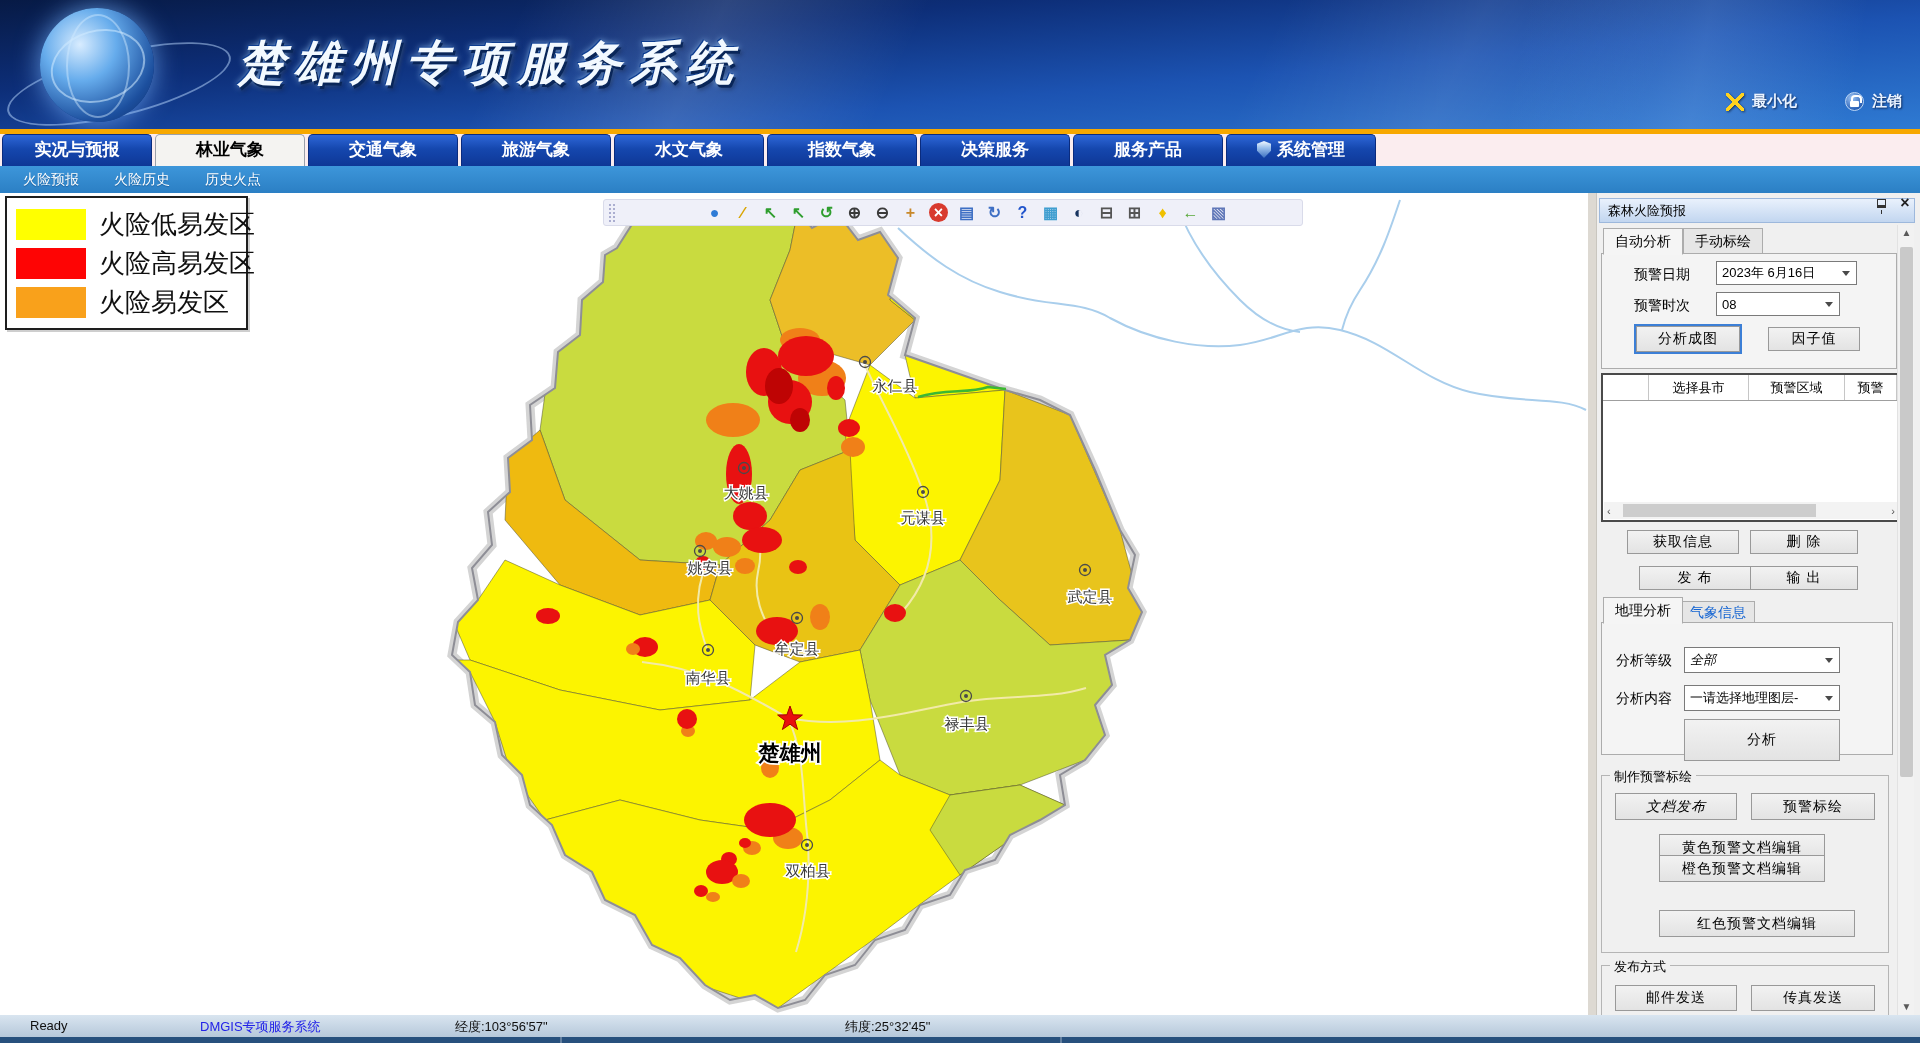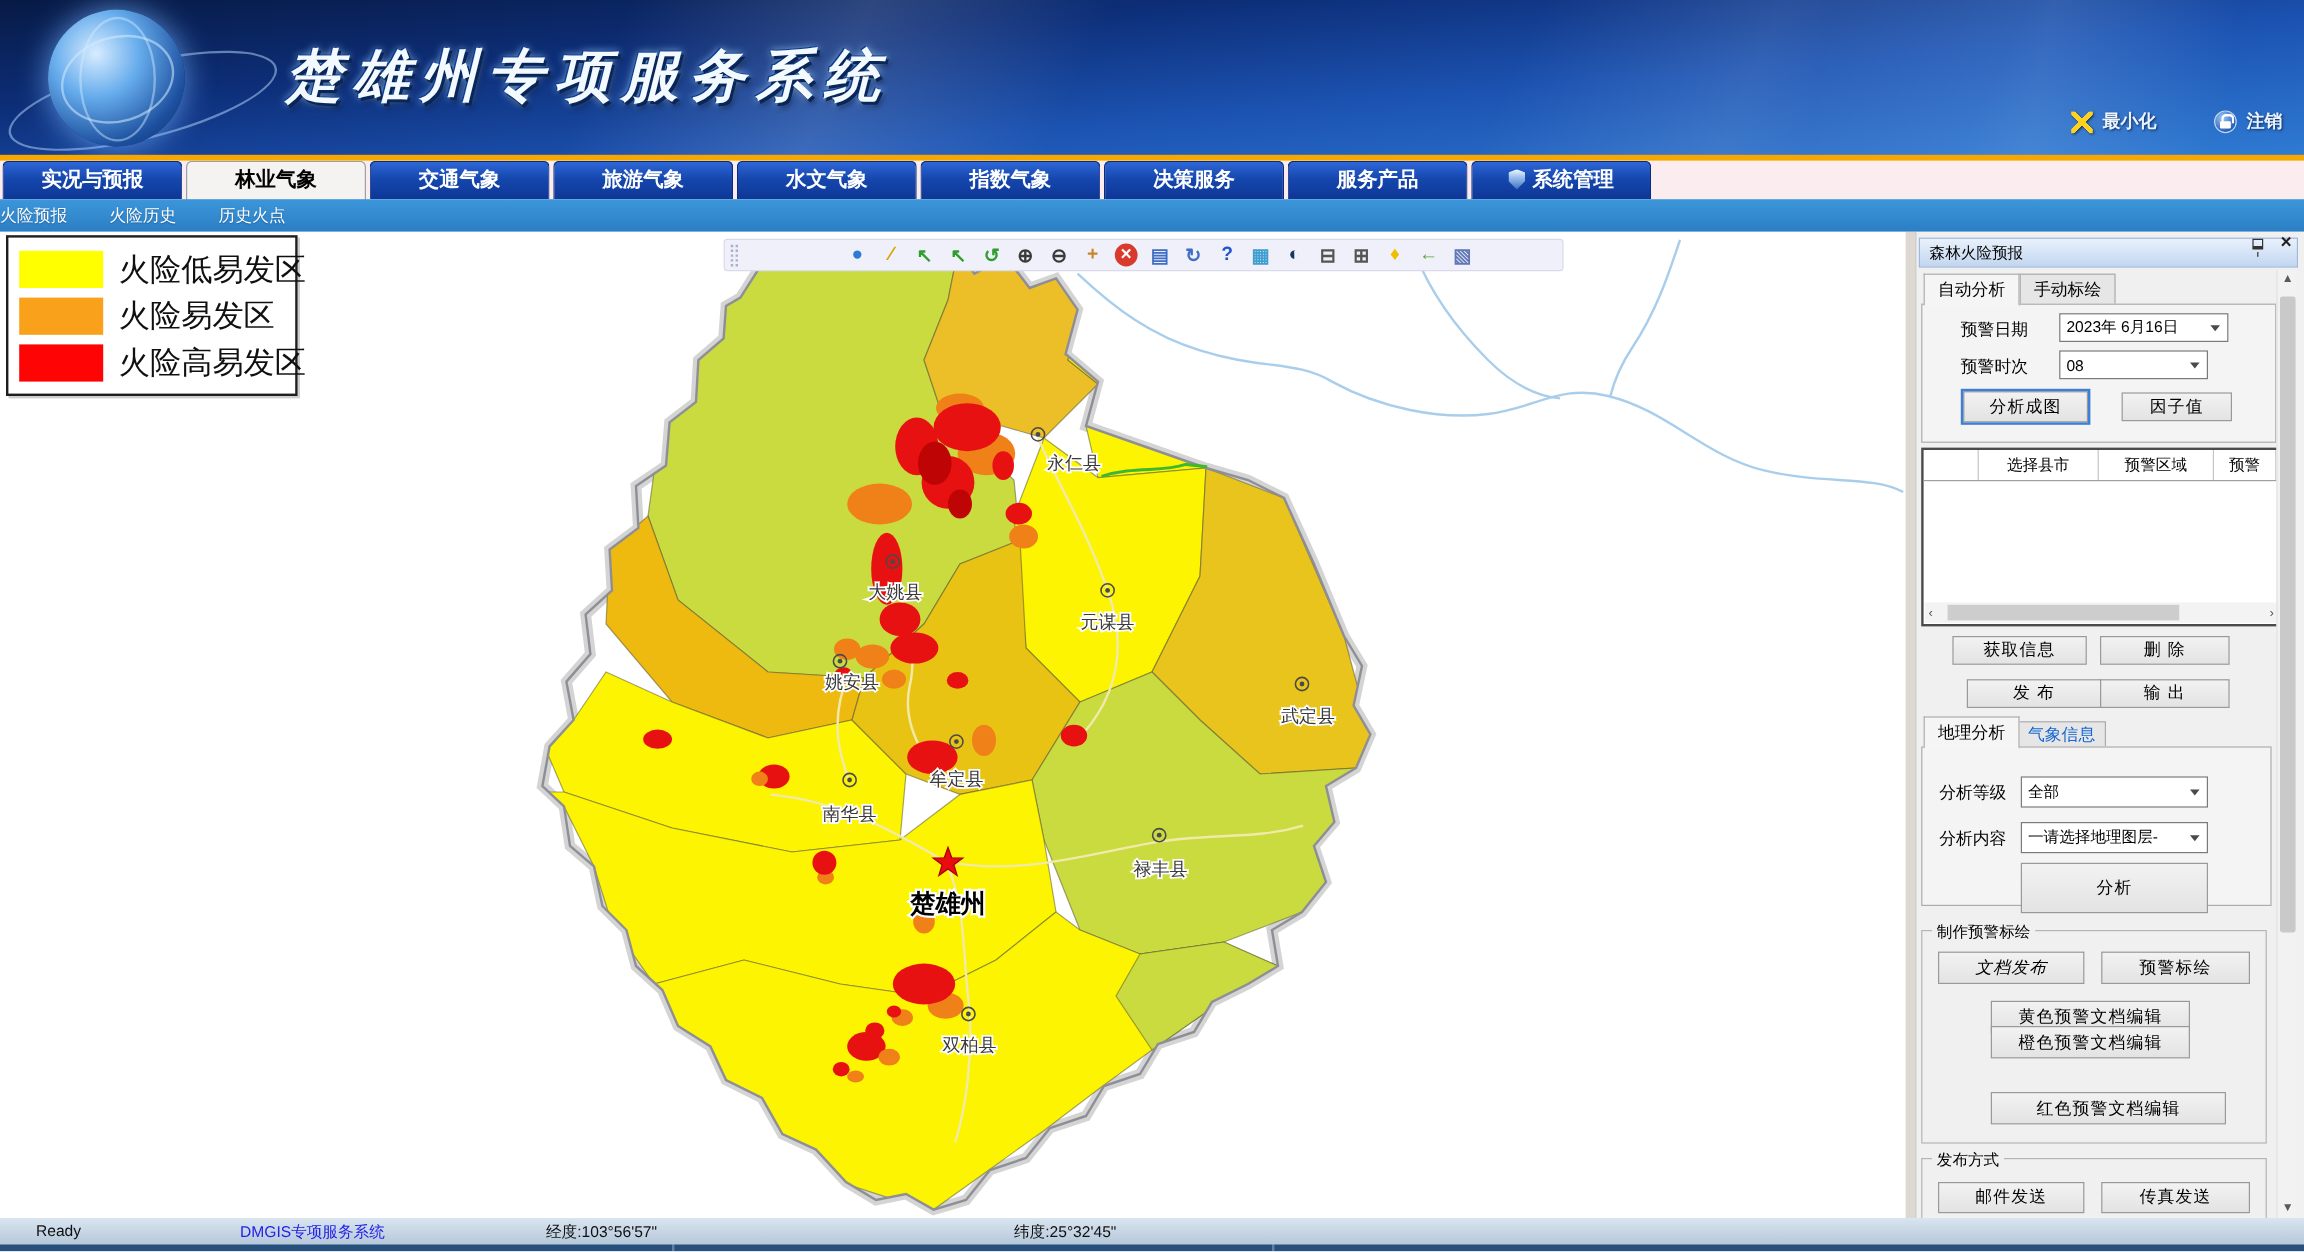--- a/index.html
+++ b/index.html
@@ -50,21 +50,21 @@
     background:linear-gradient(180deg,#2E67D8 0%,#1547AE 45%,#0E3796 100%);
     border:1px solid #0A2B7E; border-bottom:none; border-radius:5px 5px 0 0; cursor:pointer; }
   .tab.selected { background:#F4F3F1; color:#000; border-color:#9AA0AA; height:36px; z-index:7; }
   .shield { display:inline-block; width:14px; height:17px; margin-right:6px; vertical-align:-3px;
     background:linear-gradient(180deg,#F2F8FF 0%,#9BC0EC 40%,#3A6FC0 100%);
     clip-path:polygon(50% 0, 100% 16%, 100% 58%, 50% 100%, 0 58%, 0 16%); }
 
   
   .subtabs { position:absolute; left:0; top:166px; width:1920px; height:27px;
     background:linear-gradient(180deg,#3D96DA,#2B7FC4); display:flex; align-items:center; gap:35px;
-    z-index:5; }
+    padding-left:23px; z-index:5; }
   .subtab { color:#fff; font-size:14px; cursor:pointer; text-shadow:0 1px 1px rgba(0,40,90,.4); }
 
   
   .map-area { position:absolute; left:0; top:193px; width:1588px; height:822px; background:#fff; }
   .map-svg { position:absolute; left:0; top:0; width:1588px; height:822px; }
   .map-edge { position:absolute; left:1588px; top:193px; width:8px; height:822px; background:#DDD9D2; }
 
   .legend { position:absolute; left:5px; top:3px; width:243px; height:134px; background:#fff;
     border:2px solid #1E1E1E; box-shadow:2px 2px 0 rgba(60,60,60,.25); padding:7px 0 0 9px; z-index:3; }
   .legend-row { display:flex; align-items:center; height:39px; }
@@ -263,26 +263,26 @@
         <text x="808" y="876" text-anchor="middle" font-size="15" fill="#3A3A3A" stroke="#FFFFFF" stroke-width="3" paint-order="stroke">双柏县</text>
         <polygon points="790.0,706.0 793.1,714.8 802.4,715.0 794.9,720.6 797.6,729.5 790.0,724.2 782.4,729.5 785.1,720.6 777.6,715.0 786.9,714.8" fill="#E80E0E" stroke="#A50000" stroke-width="1"></polygon>
         <text x="790" y="760" text-anchor="middle" font-size="21" font-weight="bold" fill="#000" stroke="#FFFFFF" stroke-width="3.5" paint-order="stroke">楚雄州</text>
       </svg>
     <div class="legend" id="legend">
         <div class="legend-row">
           <span class="legend-swatch" style="background: rgb(255, 255, 0);"></span>
           <span class="legend-label">火险低易发区</span>
         </div>
         <div class="legend-row">
+          <span class="legend-swatch" style="background: rgb(254, 4, 4);"></span>
+          <span class="legend-label">火险高易发区</span>
+        </div>
+        <div class="legend-row">
           <span class="legend-swatch" style="background: rgb(249, 161, 27);"></span>
           <span class="legend-label">火险易发区</span>
-        </div>
-        <div class="legend-row">
-          <span class="legend-swatch" style="background: rgb(254, 4, 4);"></span>
-          <span class="legend-label">火险高易发区</span>
         </div>
       </div>
     <div class="toolbar" id="toolbar">
       <span class="grip"></span>
     <span class="tool" style="color: rgb(46, 123, 214);">●</span>
         <span class="tool" style="color: rgb(217, 164, 0);">∕</span>
         <span class="tool" style="color: rgb(47, 158, 47);">↖</span>
         <span class="tool" style="color: rgb(47, 158, 47);">↖</span>
         <span class="tool" style="color: rgb(47, 158, 47);">↺</span>
         <span class="tool" style="color: rgb(58, 58, 58);">⊕</span>
@@ -343,21 +343,21 @@
 
     <div class="abs wbtn" style="left:30px;top:337px;width:112px;height:24px;">获取信息</div>
     <div class="abs wbtn" style="left:153px;top:337px;width:108px;height:24px;">删 除</div>
     <div class="abs wbtn" style="left:42px;top:373px;width:112px;height:24px;">发 布</div>
     <div class="abs wbtn" style="left:153px;top:373px;width:108px;height:24px;">输 出</div>
 
     <span class="abs ptab sel" style="left:6px;top:404px;">地理分析</span>
     <span class="abs ptab link-tab" style="left:84px;top:408px;padding:2px 8px;">气象信息</span>
     <div class="abs pbox" style="left:4px;top:429px;width:292px;height:133px;">
       <span class="abs plabel" style="left:14px;top:29px;">分析等级</span>
-      <div class="abs combo" style="left:82px;top:24px;width:156px;height:26px;">
+      <div class="abs combo" style="left:82px;top:24px;width:156px;height:26px;font-style:italic;">
         <span>全部</span>
       </div>
       <span class="abs plabel" style="left:14px;top:67px;">分析内容</span>
       <div class="abs combo" style="left:82px;top:62px;width:156px;height:26px;">
         <span>一请选择地理图层-</span>
       </div>
       <div class="abs wbtn" style="left:82px;top:96px;width:156px;height:42px;">分析</div>
     </div>
 
     <div class="abs gbox" style="left:4px;top:582px;width:288px;height:178px;">

